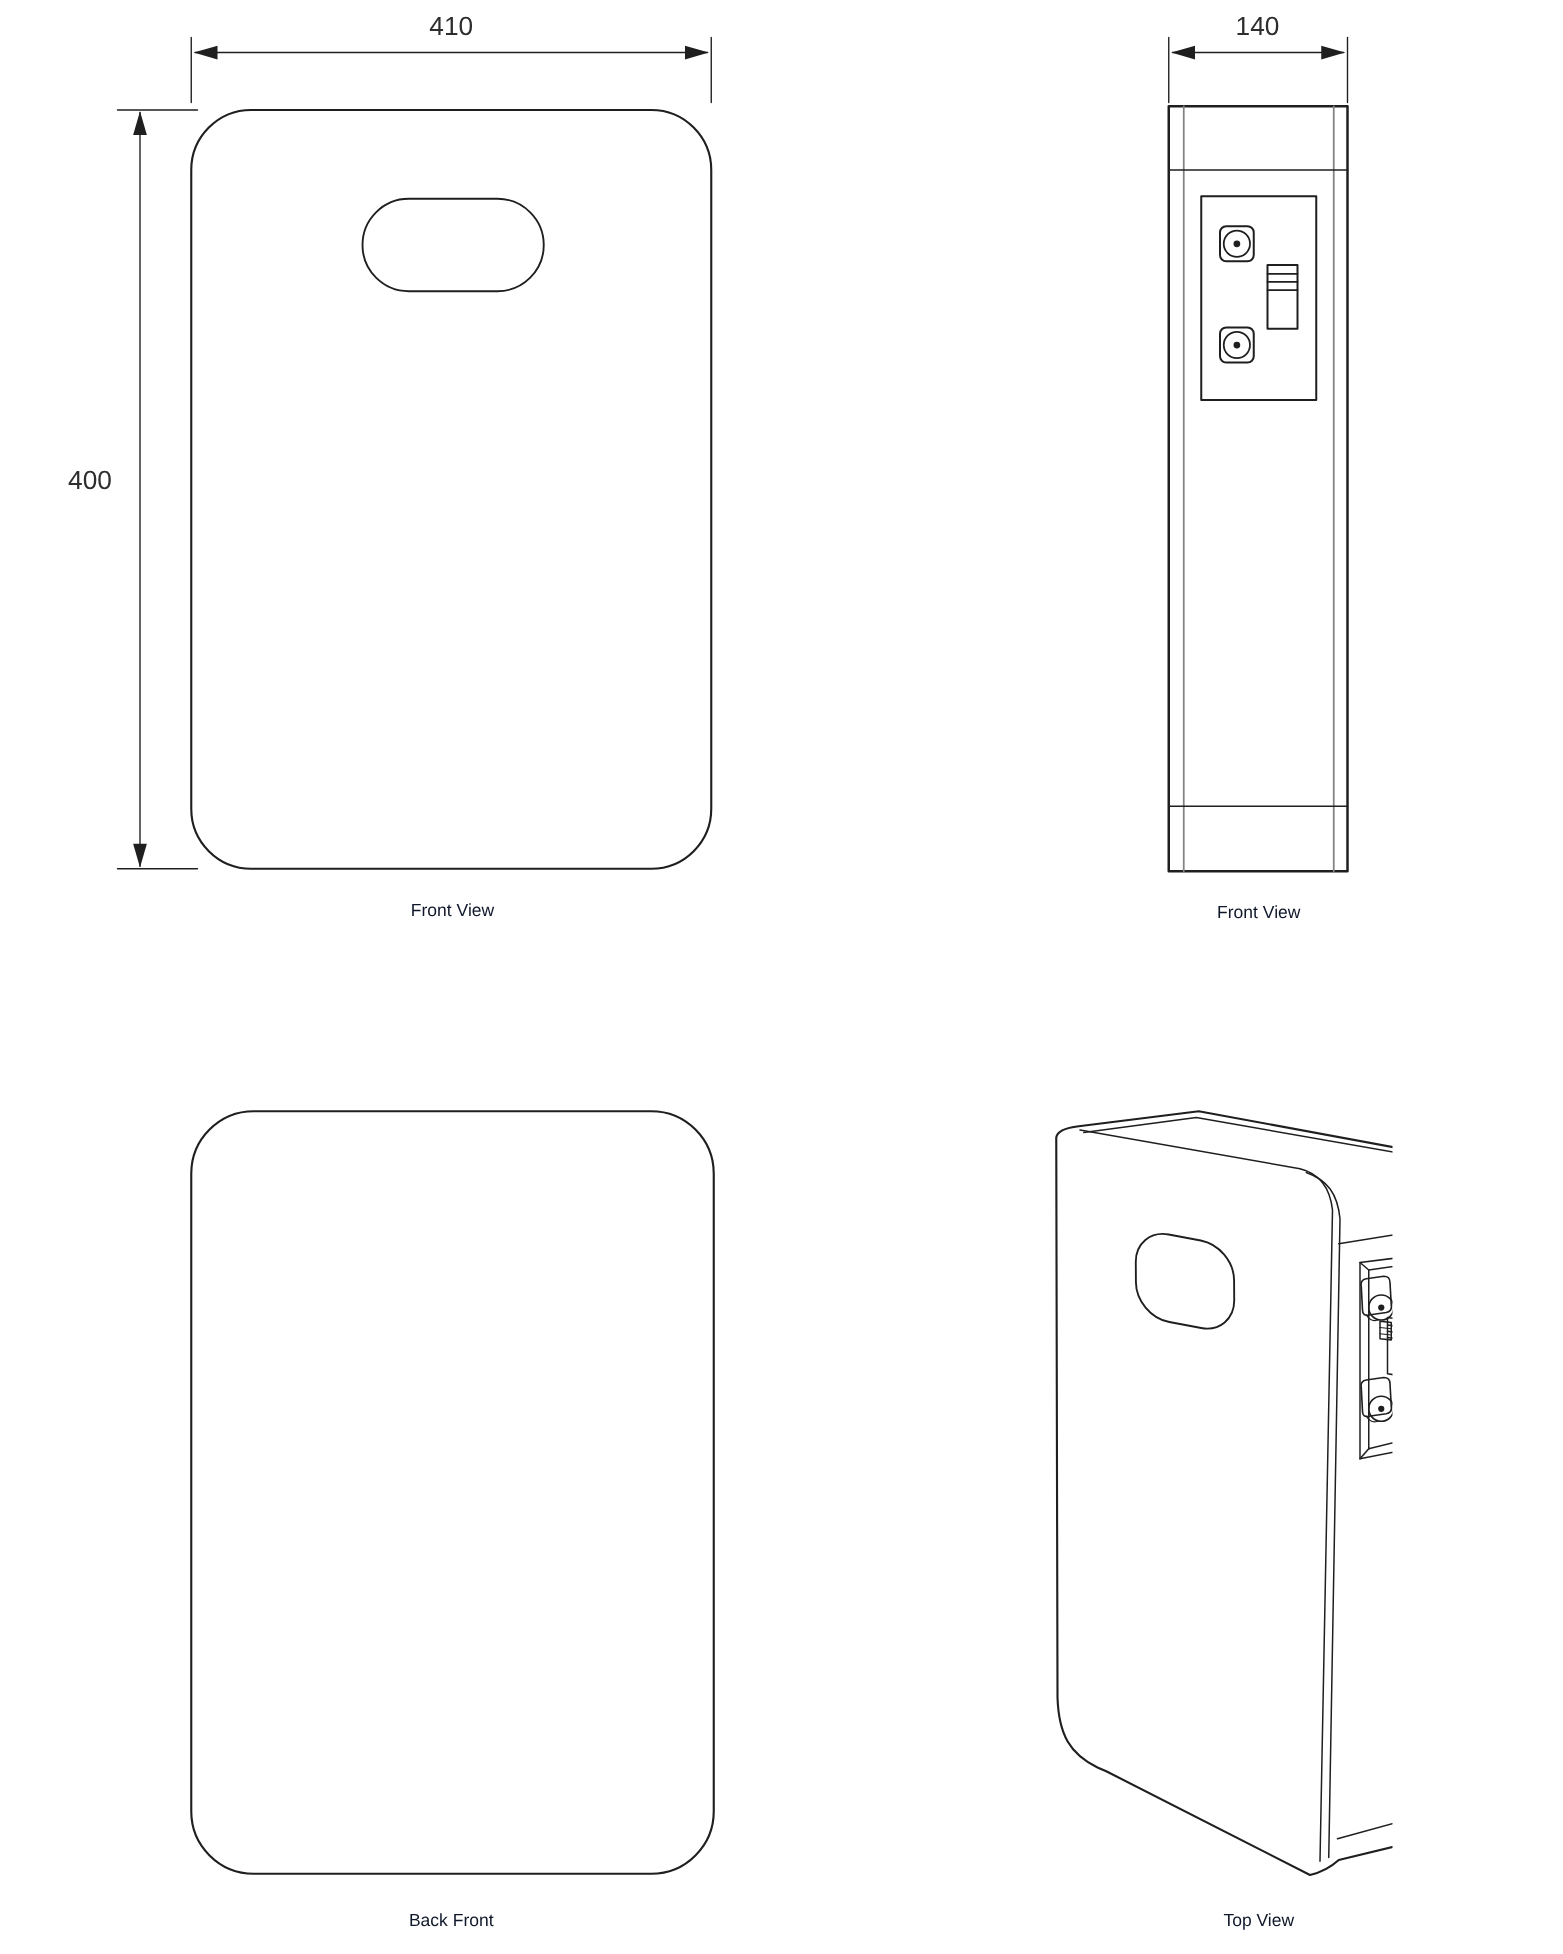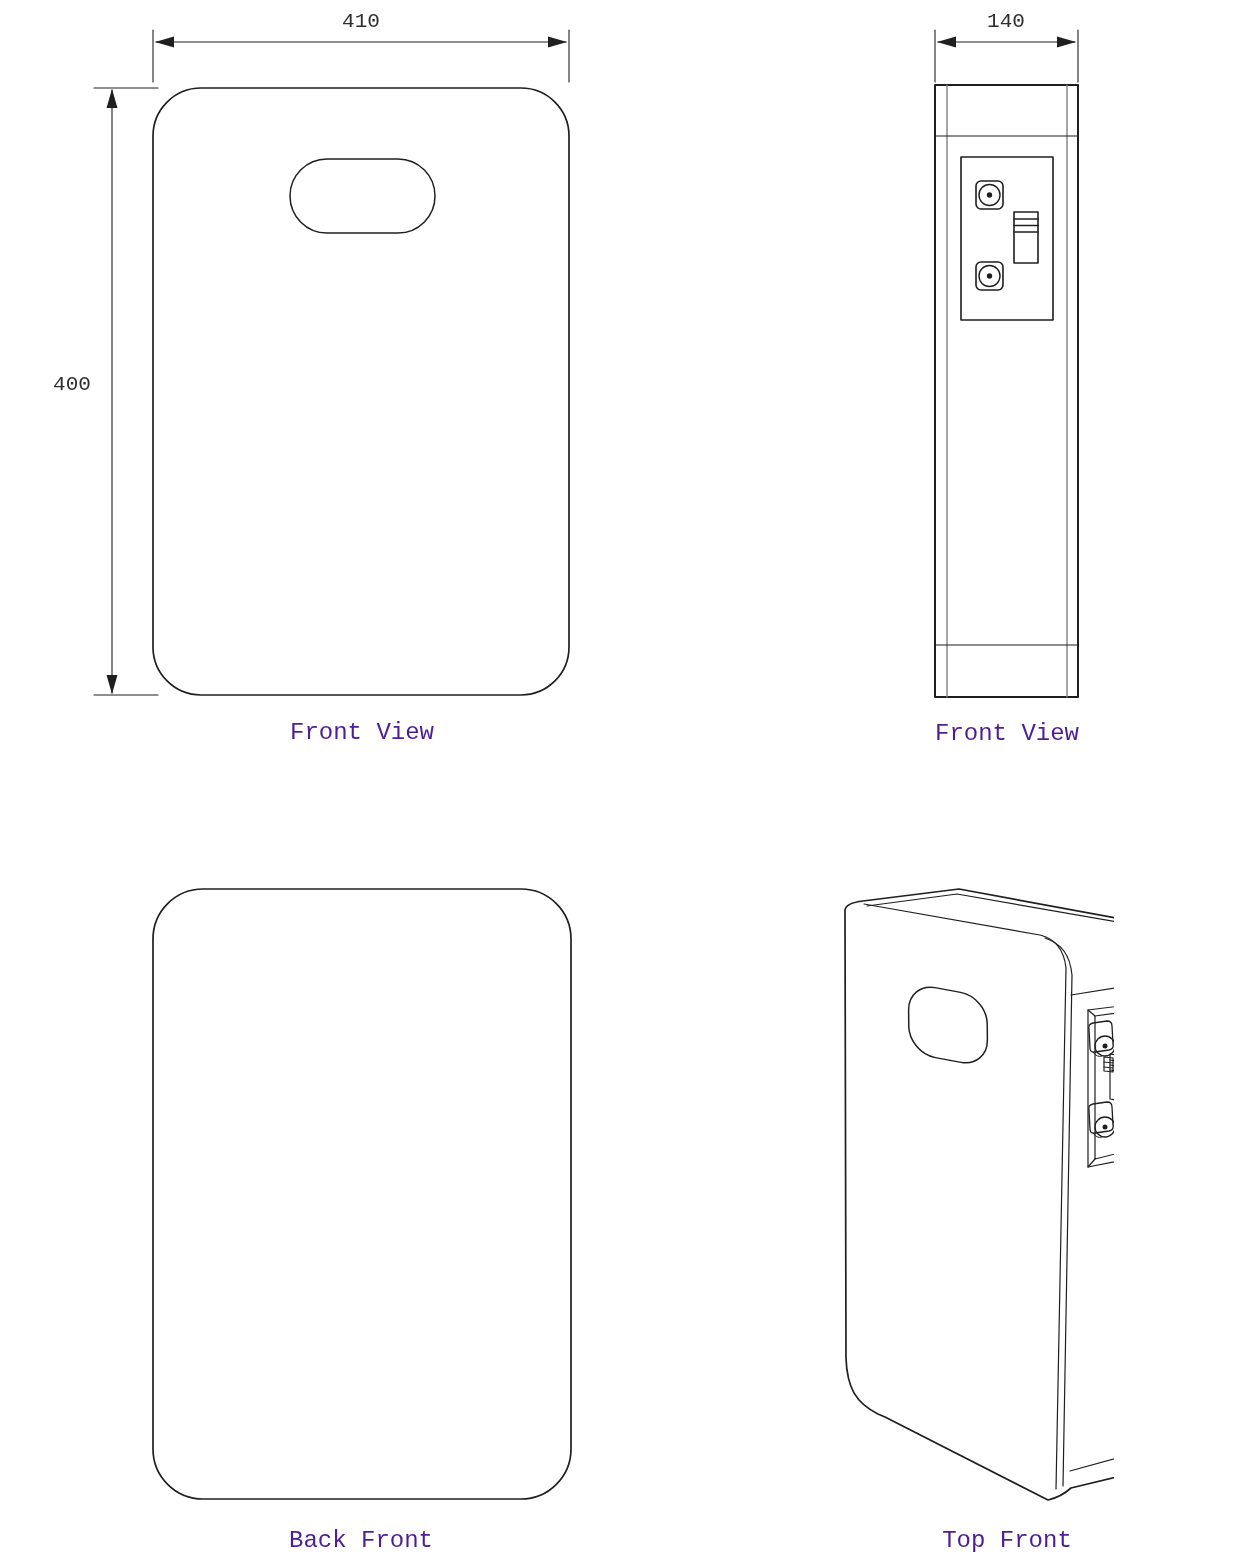--- a/index.html
+++ b/index.html
@@ -1,27 +1,27 @@
 <!DOCTYPE html>
 <html><head>
 <meta charset="utf-8">
 <style>
   html,body{margin:0;padding:0;background:#ffffff;}
   .canvas{
     position:relative;
     width:1114px;height:1563px;
     background:#ffffff;
-    font-family:Liberation Mono, monospace;
+    font-family:Liberation Sans, sans-serif;
     overflow:hidden;
   }
   svg{position:absolute;left:0;top:0;}
   .lbl{
     position:absolute;
-    color:#4c1d95;
-    font-size:24px;
+    color:#0f172a;
+    font-size:14px;
     line-height:1;
     white-space:nowrap;
     transform:translateX(-50%);
   }
   .dim{
     position:absolute;
     color:#2e2e2e;
     font-size:21px;
     line-height:1;
     white-space:nowrap;
@@ -159,15 +159,15 @@
   <div class="dim" style="left:72px; top:374px;">400</div>
 
   <div class="dim" style="left:1006px; top:11px;text-align:right;">140</div>
 
   <div class="lbl" style="left:362px; top:721px;">Front View</div>
 
   <div class="lbl" style="left:1007px; top:722px;">Front View</div>
 
   <div class="lbl" style="left:361px; top:1529px;">Back Front</div>
 
-  <div class="lbl" style="left:1007px; top:1529px;">Top Front</div>
+  <div class="lbl" style="left:1007px; top:1529px;">Top View</div>
 
 </div>
 
 </body></html>

